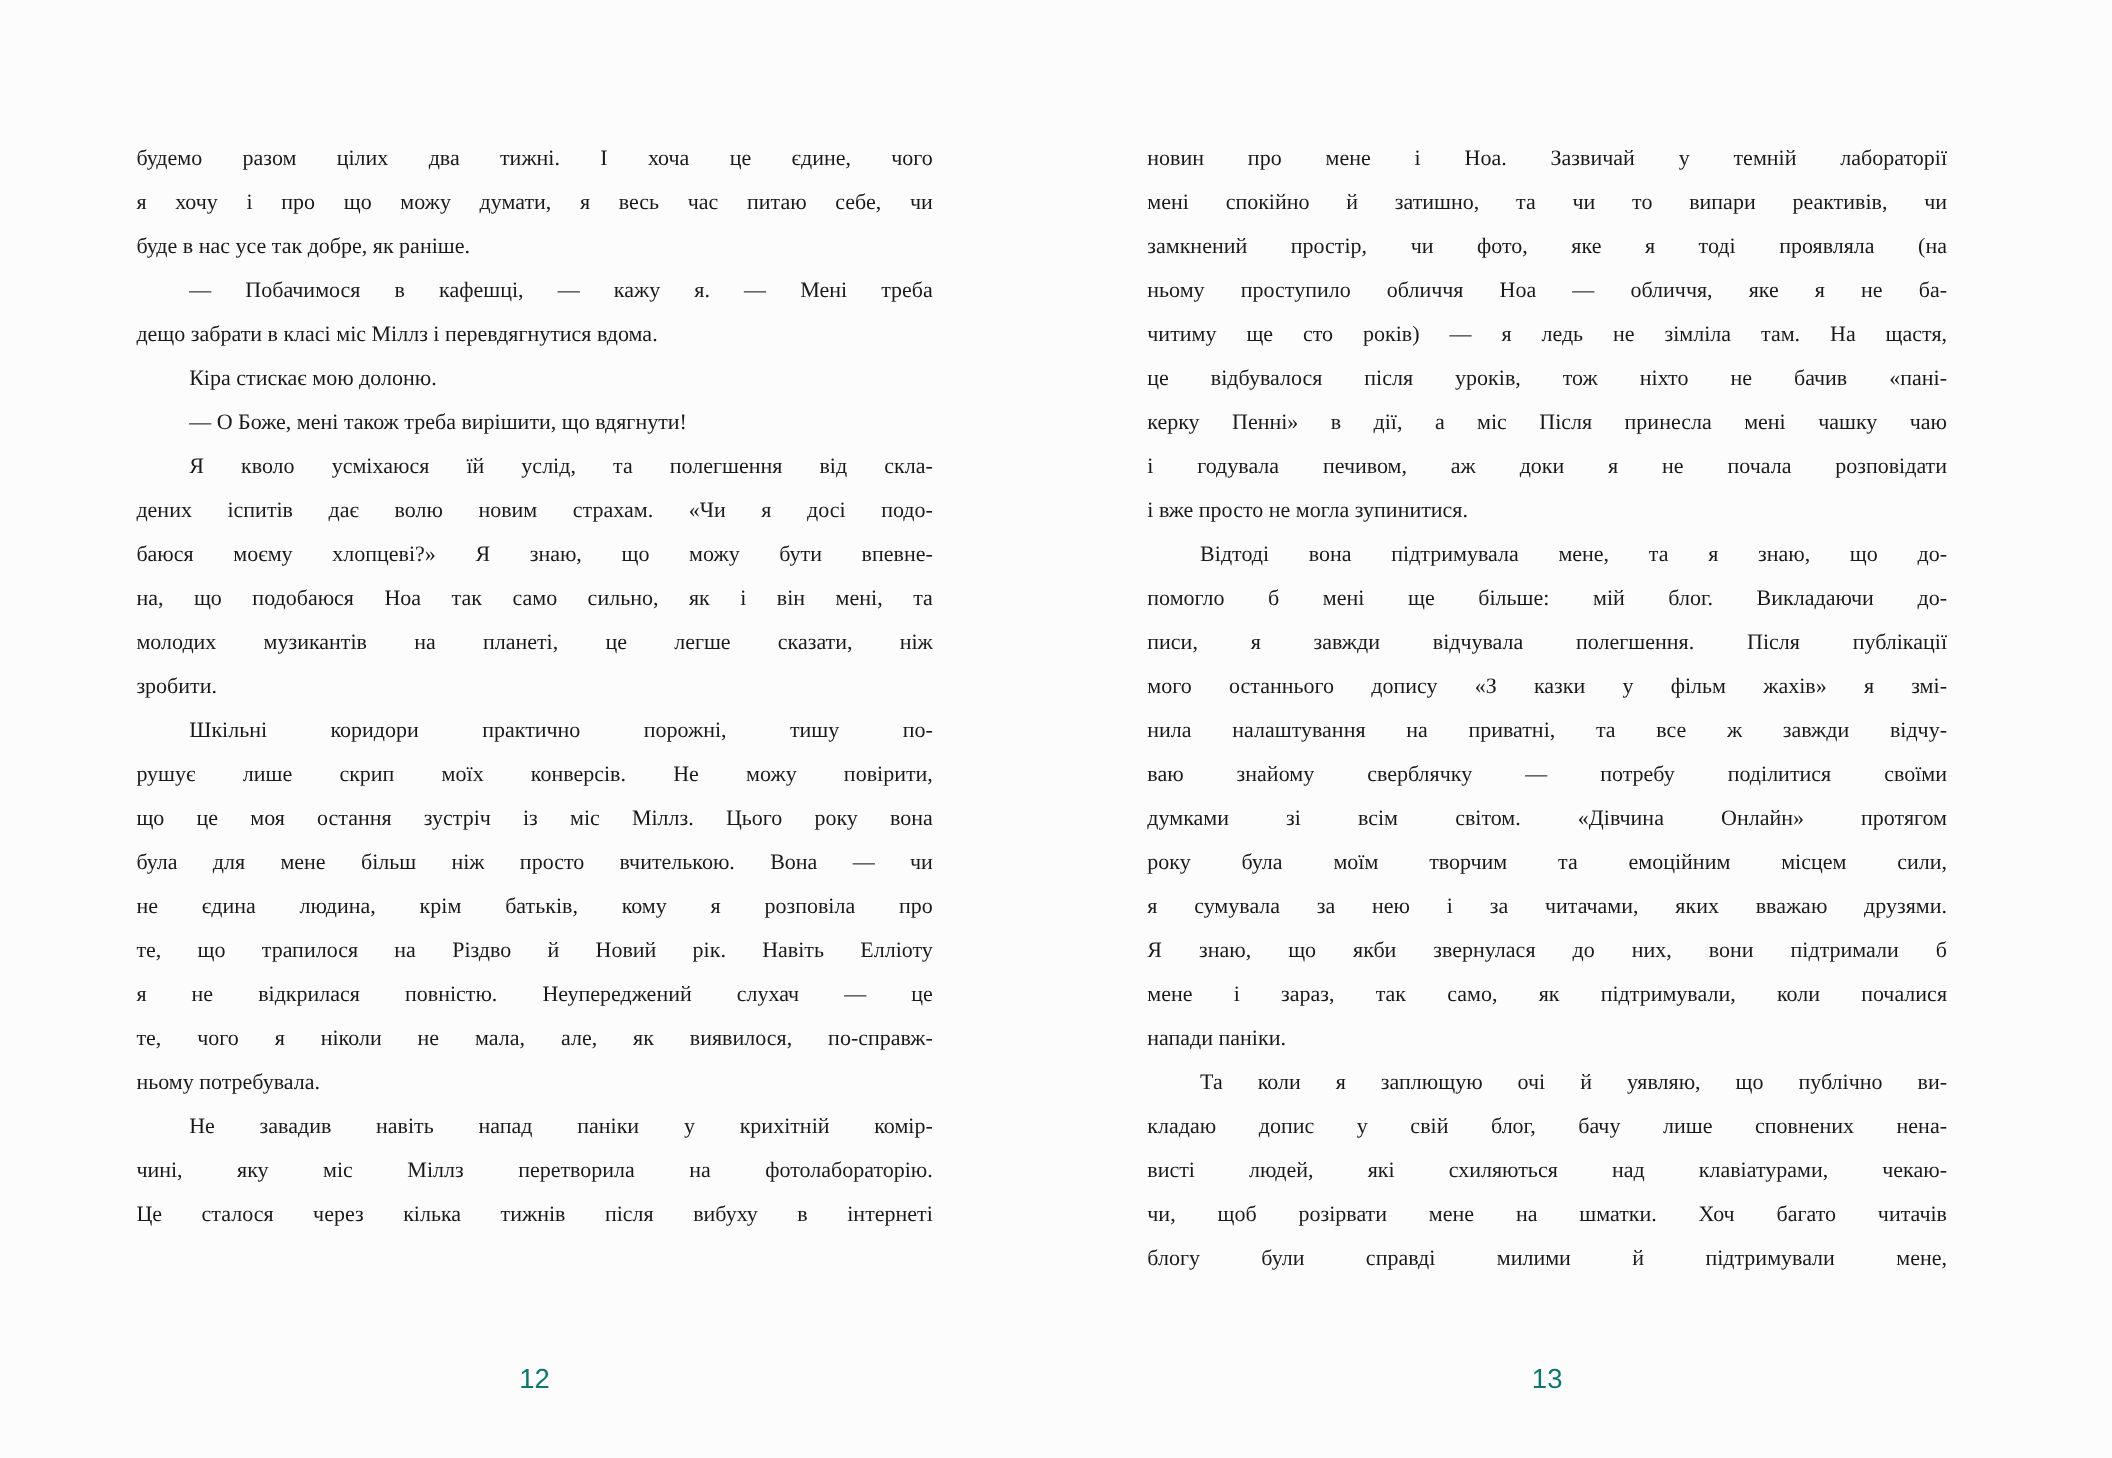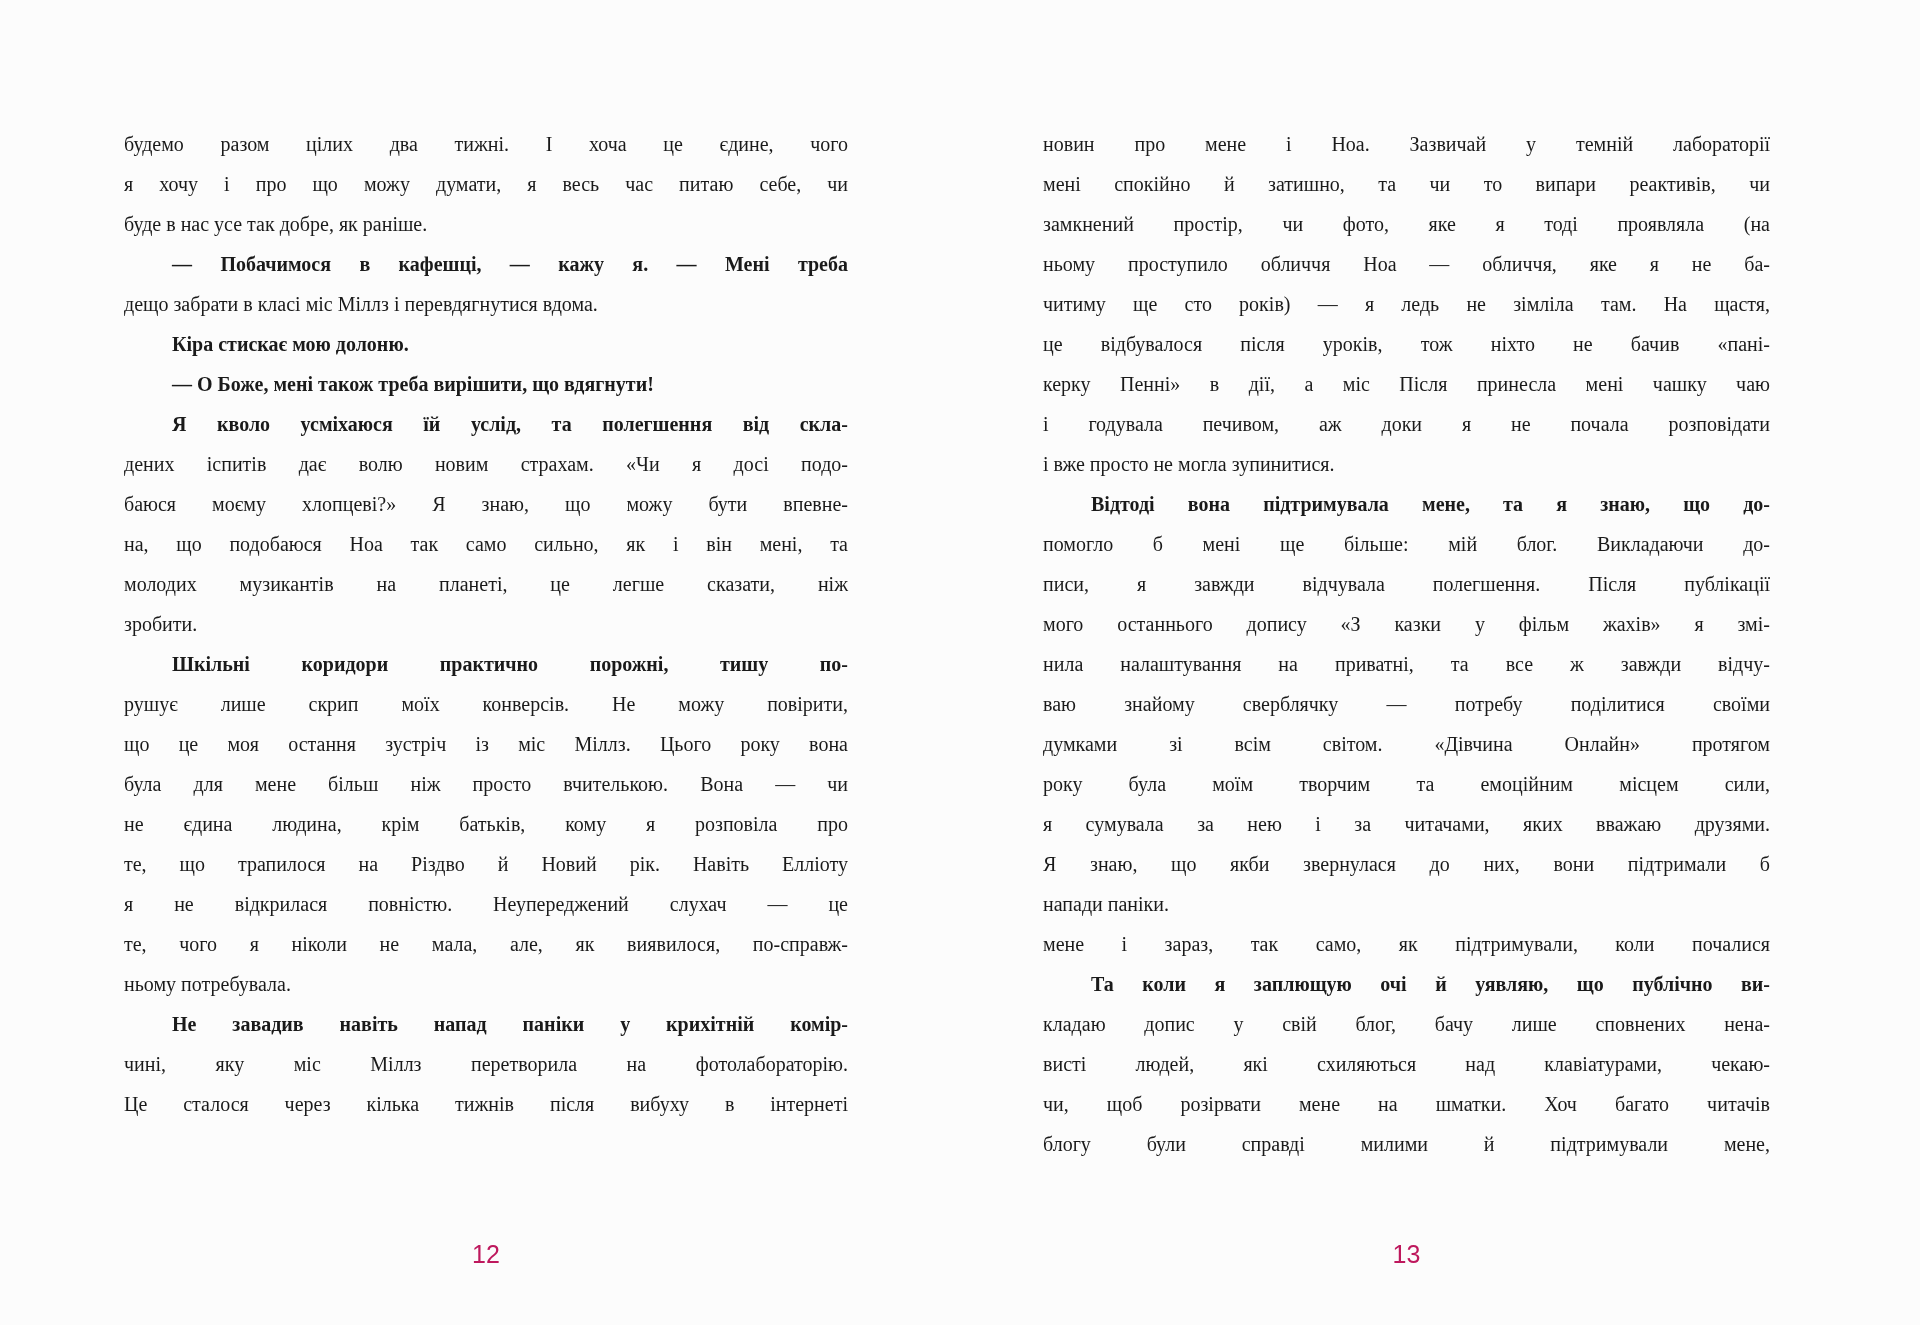--- a/index.html
+++ b/index.html
@@ -29,31 +29,31 @@
   .page-right { left: 1043px; width: 727px; }
   .page-text {
     padding-top: 124px;
     font-size: 20px;
     line-height: 40px;
   }
   .line {
     text-align: justify;
     text-align-last: justify;
   }
-  .line.indent { padding-left: 48px; font-weight: bold; }
+  .line.indent { padding-left: 48px; }
   .line.end { text-align-last: left; }
   .page-number {
     position: absolute;
     top: 1240px;
     left: 0;
     width: 100%;
     text-align: center;
     font-family: "Liberation Sans", "DejaVu Sans", sans-serif;
     font-size: 25px;
-    color: #be185d;
+    color: #0f766e;
   }
 </style>
 </head>
 <body>
 
 <div class="spread">
 
   <section class="page page-left">
     <div class="page-text">
         <div class="line">будемо разом цілих два тижні. І хоча це єдине, чого</div>
@@ -99,22 +99,22 @@
         <div class="line indent">Відтоді вона підтримувала мене, та я знаю, що до-</div>
         <div class="line">помогло б мені ще більше: мій блог. Викладаючи до-</div>
         <div class="line">писи, я завжди відчувала полегшення. Після публікації</div>
         <div class="line">мого останнього допису «З казки у фільм жахів» я змі-</div>
         <div class="line">нила налаштування на приватні, та все ж завжди відчу-</div>
         <div class="line">ваю знайому сверблячку — потребу поділитися своїми</div>
         <div class="line">думками зі всім світом. «Дівчина Онлайн» протягом</div>
         <div class="line">року була моїм творчим та емоційним місцем сили,</div>
         <div class="line">я сумувала за нею і за читачами, яких вважаю друзями.</div>
         <div class="line">Я знаю, що якби звернулася до них, вони підтримали б</div>
+        <div class="line">мене і зараз, так само, як підтримували, коли почалися</div>
         <div class="line end">напади паніки.</div>
-        <div class="line">мене і зараз, так само, як підтримували, коли почалися</div>
         <div class="line indent">Та коли я заплющую очі й уявляю, що публічно ви-</div>
         <div class="line">кладаю допис у свій блог, бачу лише сповнених нена-</div>
         <div class="line">висті людей, які схиляються над клавіатурами, чекаю-</div>
         <div class="line">чи, щоб розірвати мене на шматки. Хоч багато читачів</div>
         <div class="line">блогу були справді милими й підтримували мене,</div>
       </div>
     <div class="page-number">13</div>
   </section>
 
 </div>

